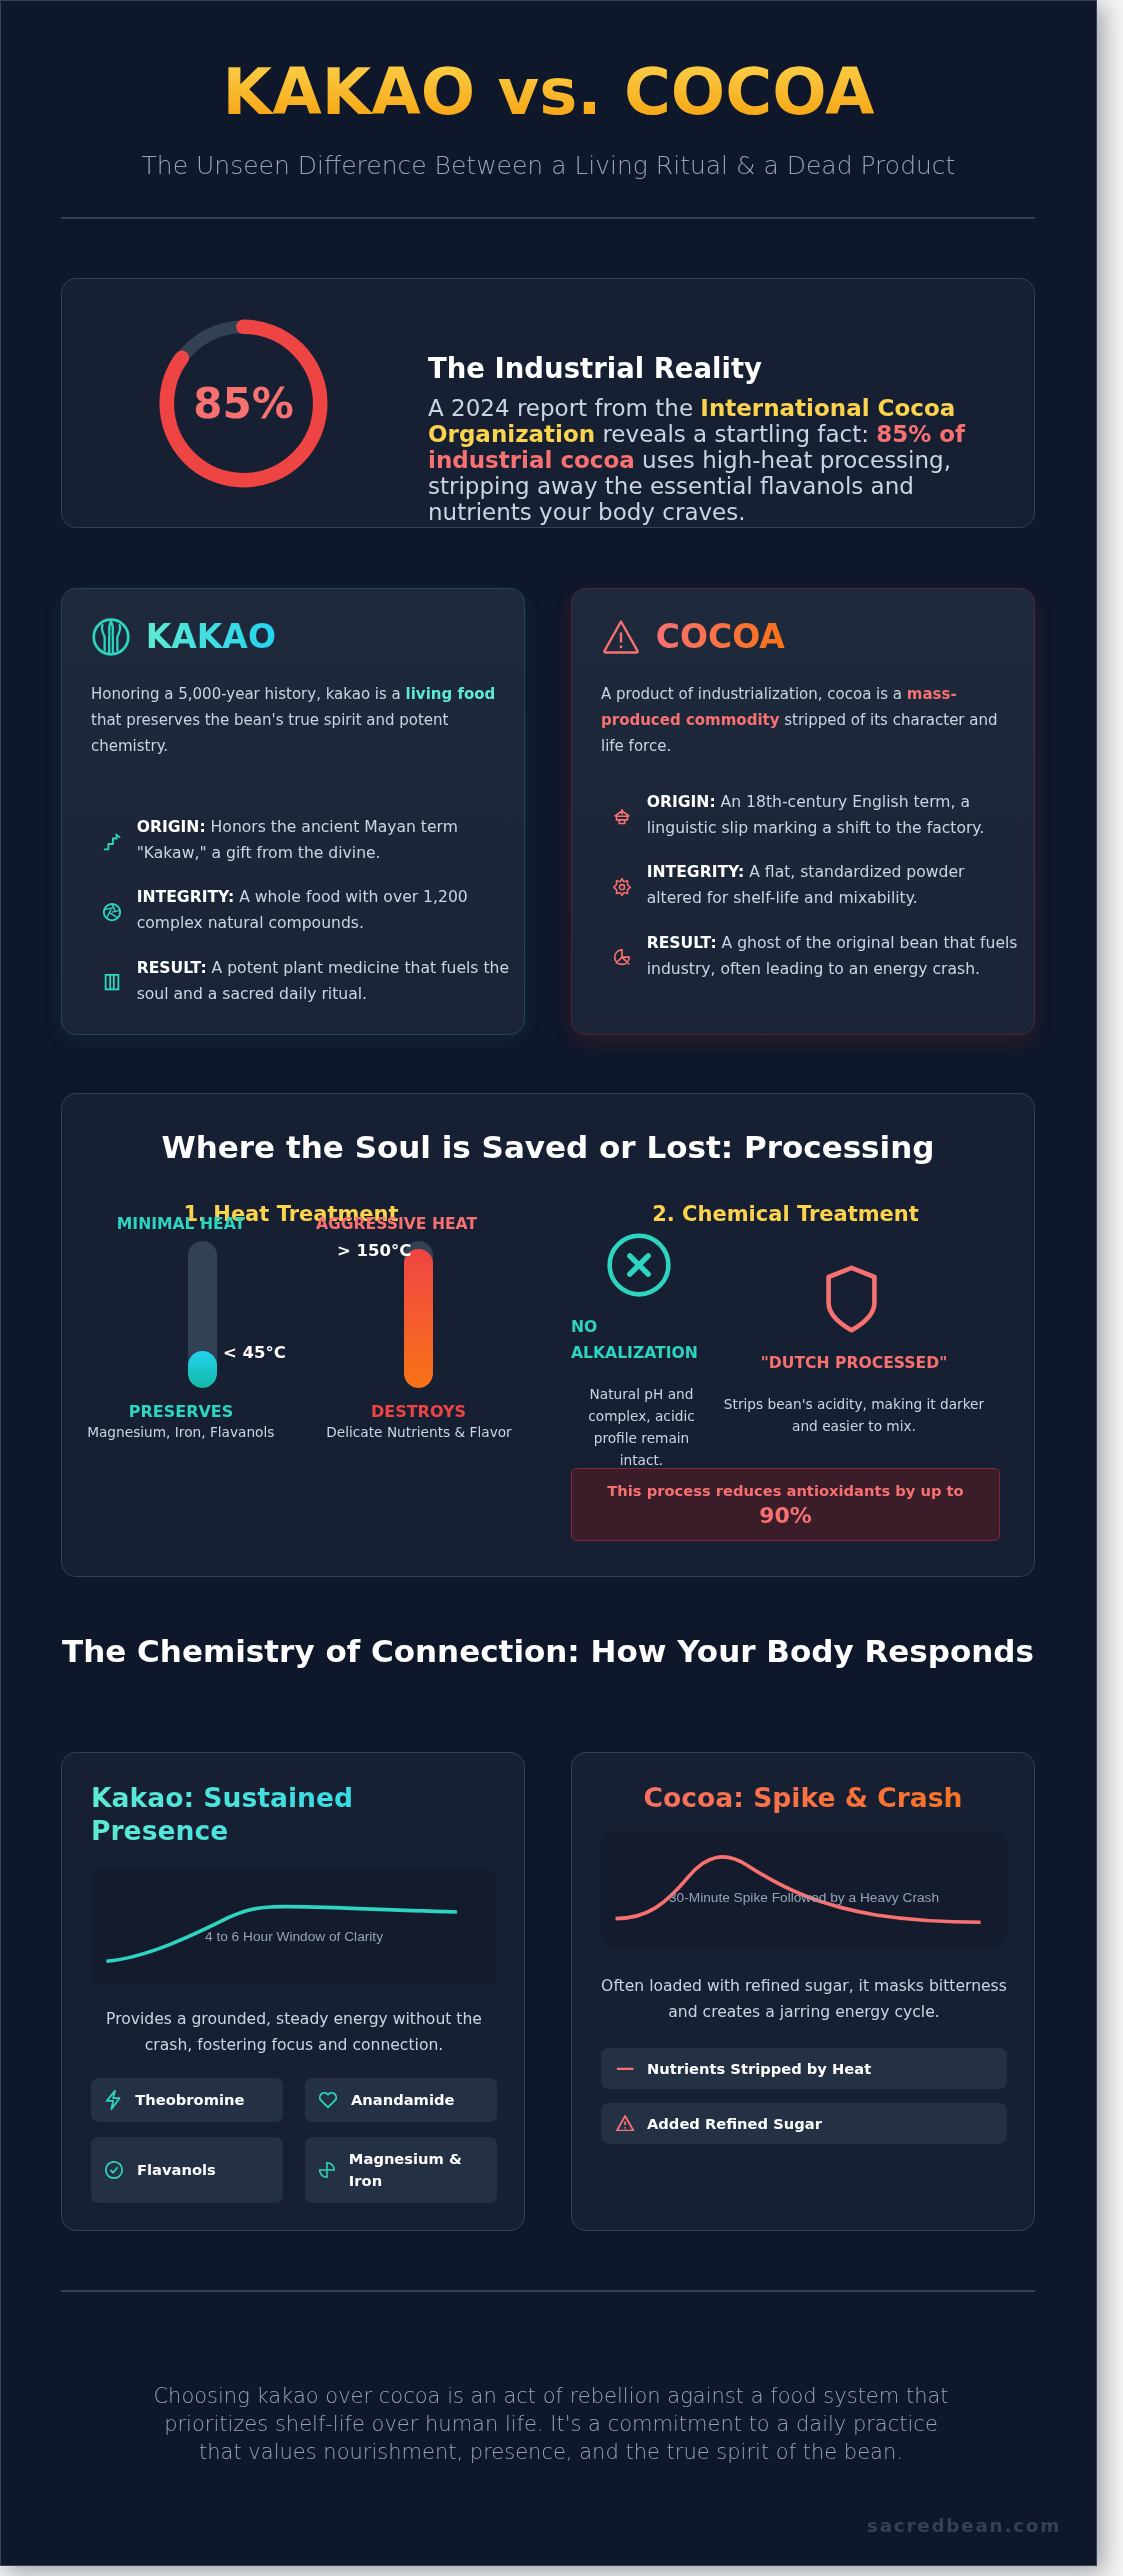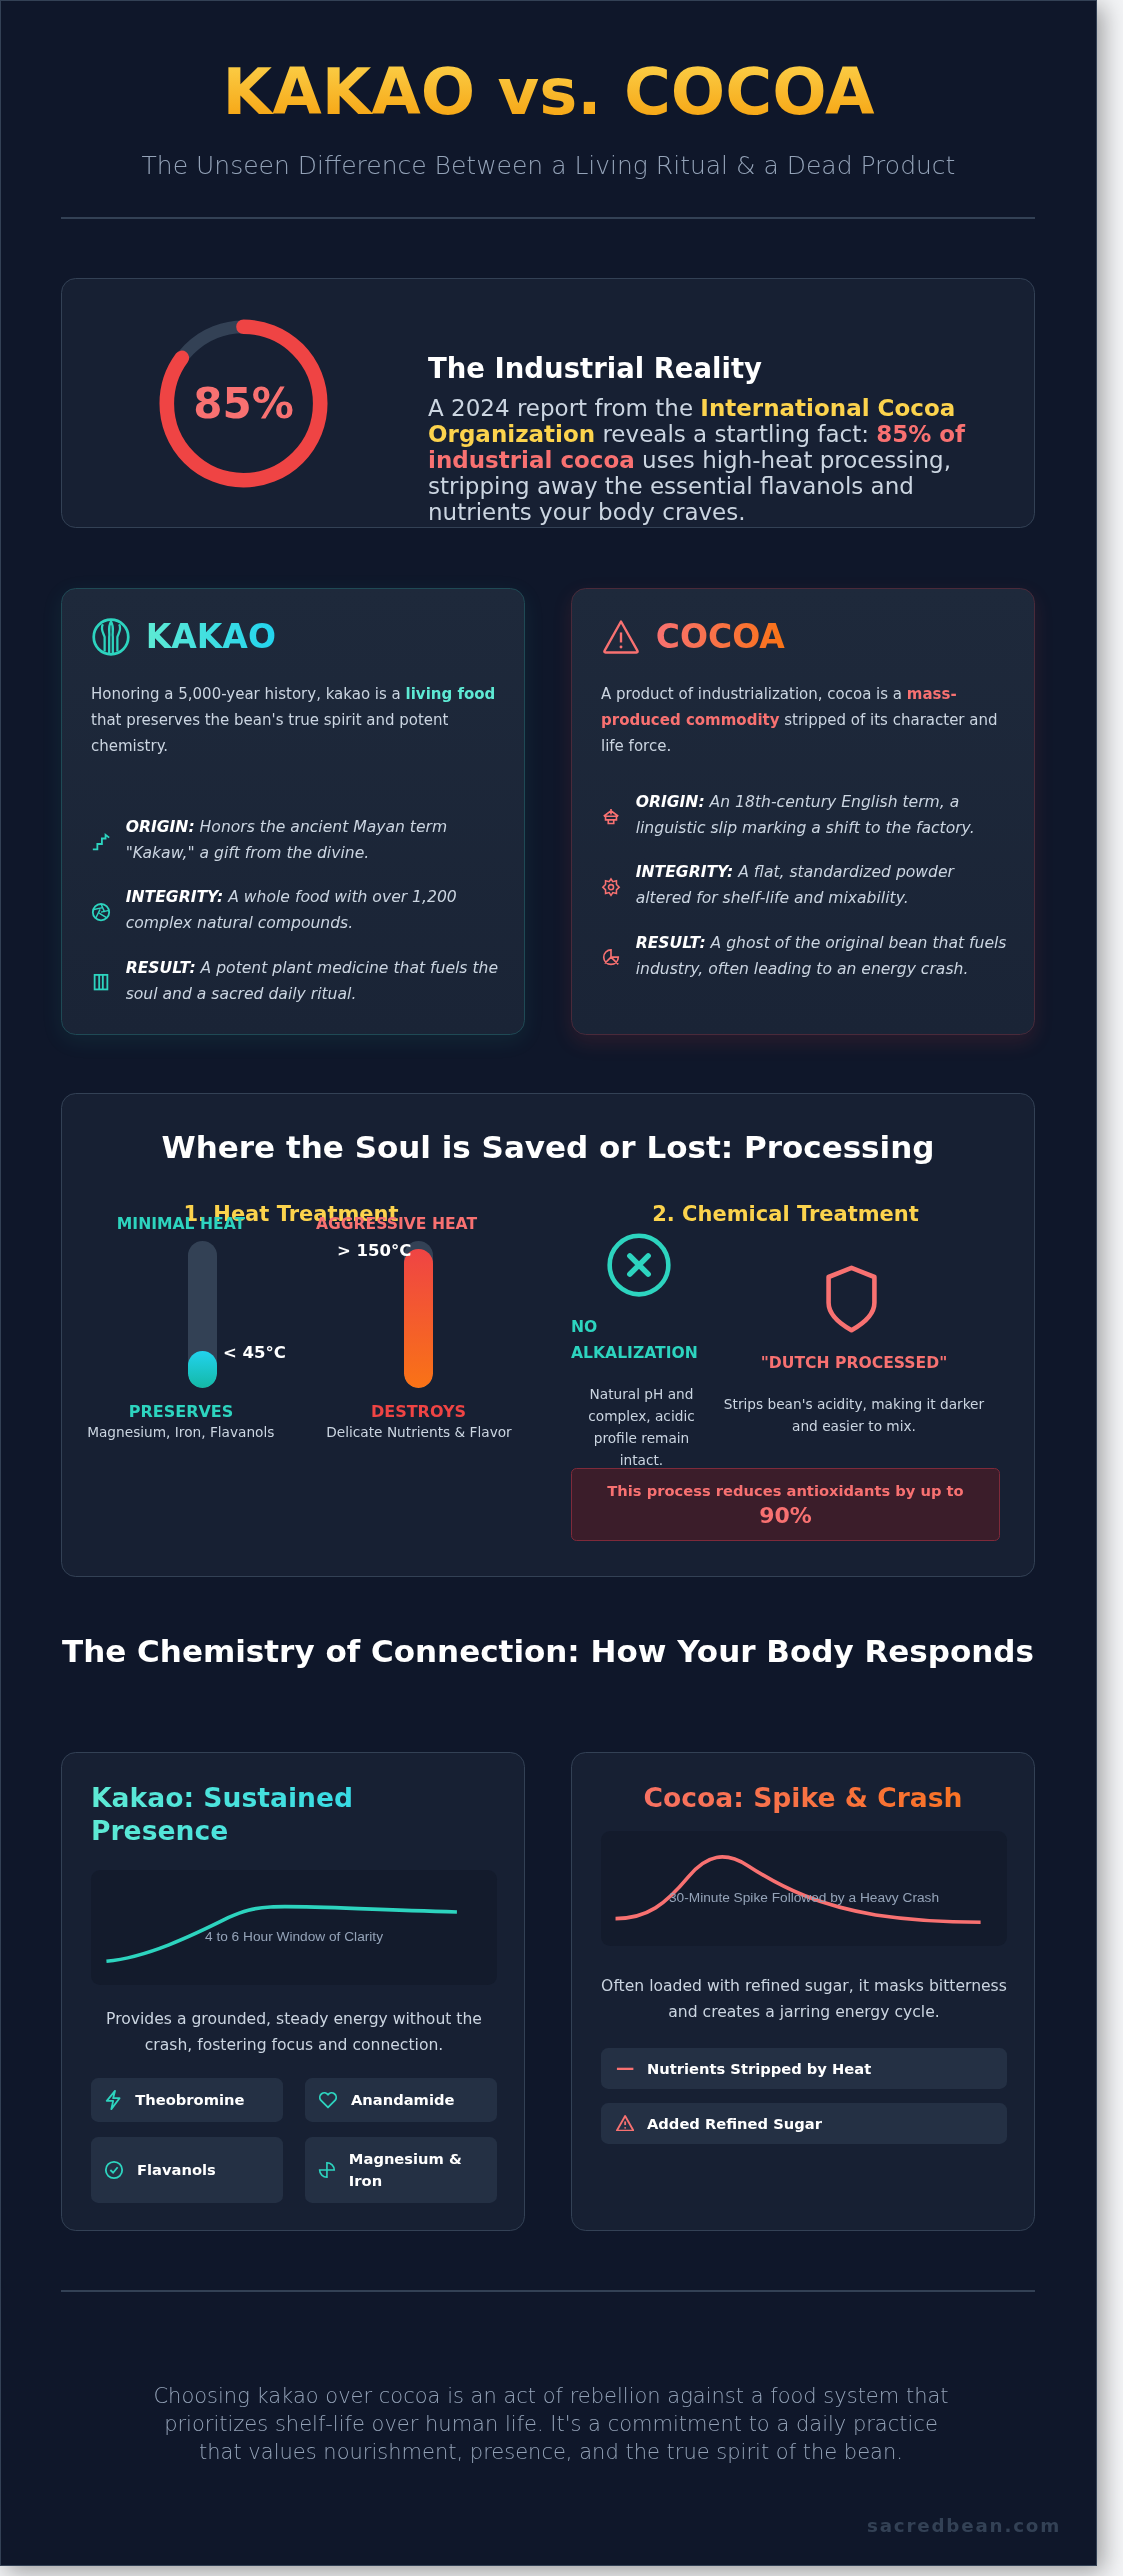--- a/index.html
+++ b/index.html
@@ -35,21 +35,21 @@
     .compare { top: 587px; width: 464px; height: 447px; background: linear-gradient(180deg,#1e293b 0%, #1a2436 100%); }
     .kakao { left: 60px; border-color: #1f4a55; box-shadow: 0 5.5px 22px rgba(45,212,191,0.08); }
     .cocoa { left: 570px; border-color: #4a2a3a; box-shadow: 0 7.3px 20px rgba(239,68,68,0.12); }
     .cmp-head { position: absolute; left: 29px; top: 27.5px; display:flex; align-items:center; gap: 14.7px; }
     .cmp-title { font-size: 33px; font-weight: 700; }
     .kakao .cmp-title { background: linear-gradient(90deg,#5eead4,#22d3ee); -webkit-background-clip:text; background-clip:text; color:transparent; }
     .cocoa .cmp-title { background: linear-gradient(90deg,#f87171,#f97316); -webkit-background-clip:text; background-clip:text; color:transparent; }
     .cmp-intro { position: absolute; left: 29px; top: 92px; width: 408px; font-size: 15px; line-height: 26px; color: #cbd5e1; }
     .hl-teal { color: #5eead4; font-weight: 700; }
     .hl-coral { color: #f87171; font-weight: 700; text-align: center; }
-    .pts { position: absolute; left: 29px; width: 412px; font-style: italic; }
+    .pts { position: absolute; left: 40px; width: 412px; }
     .kakao .pts { top: 225px; }
     .cocoa .pts { top: 200px; }
     .pt { display:flex; gap: 14.7px; margin-bottom: 18.3px; font-size: 15.6px; line-height: 26px; color: #cbd5e1; }
     .pt .ic { width: 20px; flex: 0 0 20px; margin-top: 3.7px; }
     .pt b { color: #fff; }
 
     .process { left: 60px; top: 1092px; width: 974px; height: 484px; background: #172033; }
     .proc-title { position: absolute; left: 0; top: 35px; width: 100%; text-align: center; font-size: 31px; font-weight: 700; color: #fff; }
     .sub-title { position: absolute; font-size: 21px; font-weight: 700; color: #fcd34d; text-align:center; }
     .thermo-label { position: absolute; font-size: 15.6px; font-weight: 700; text-align: center; }

